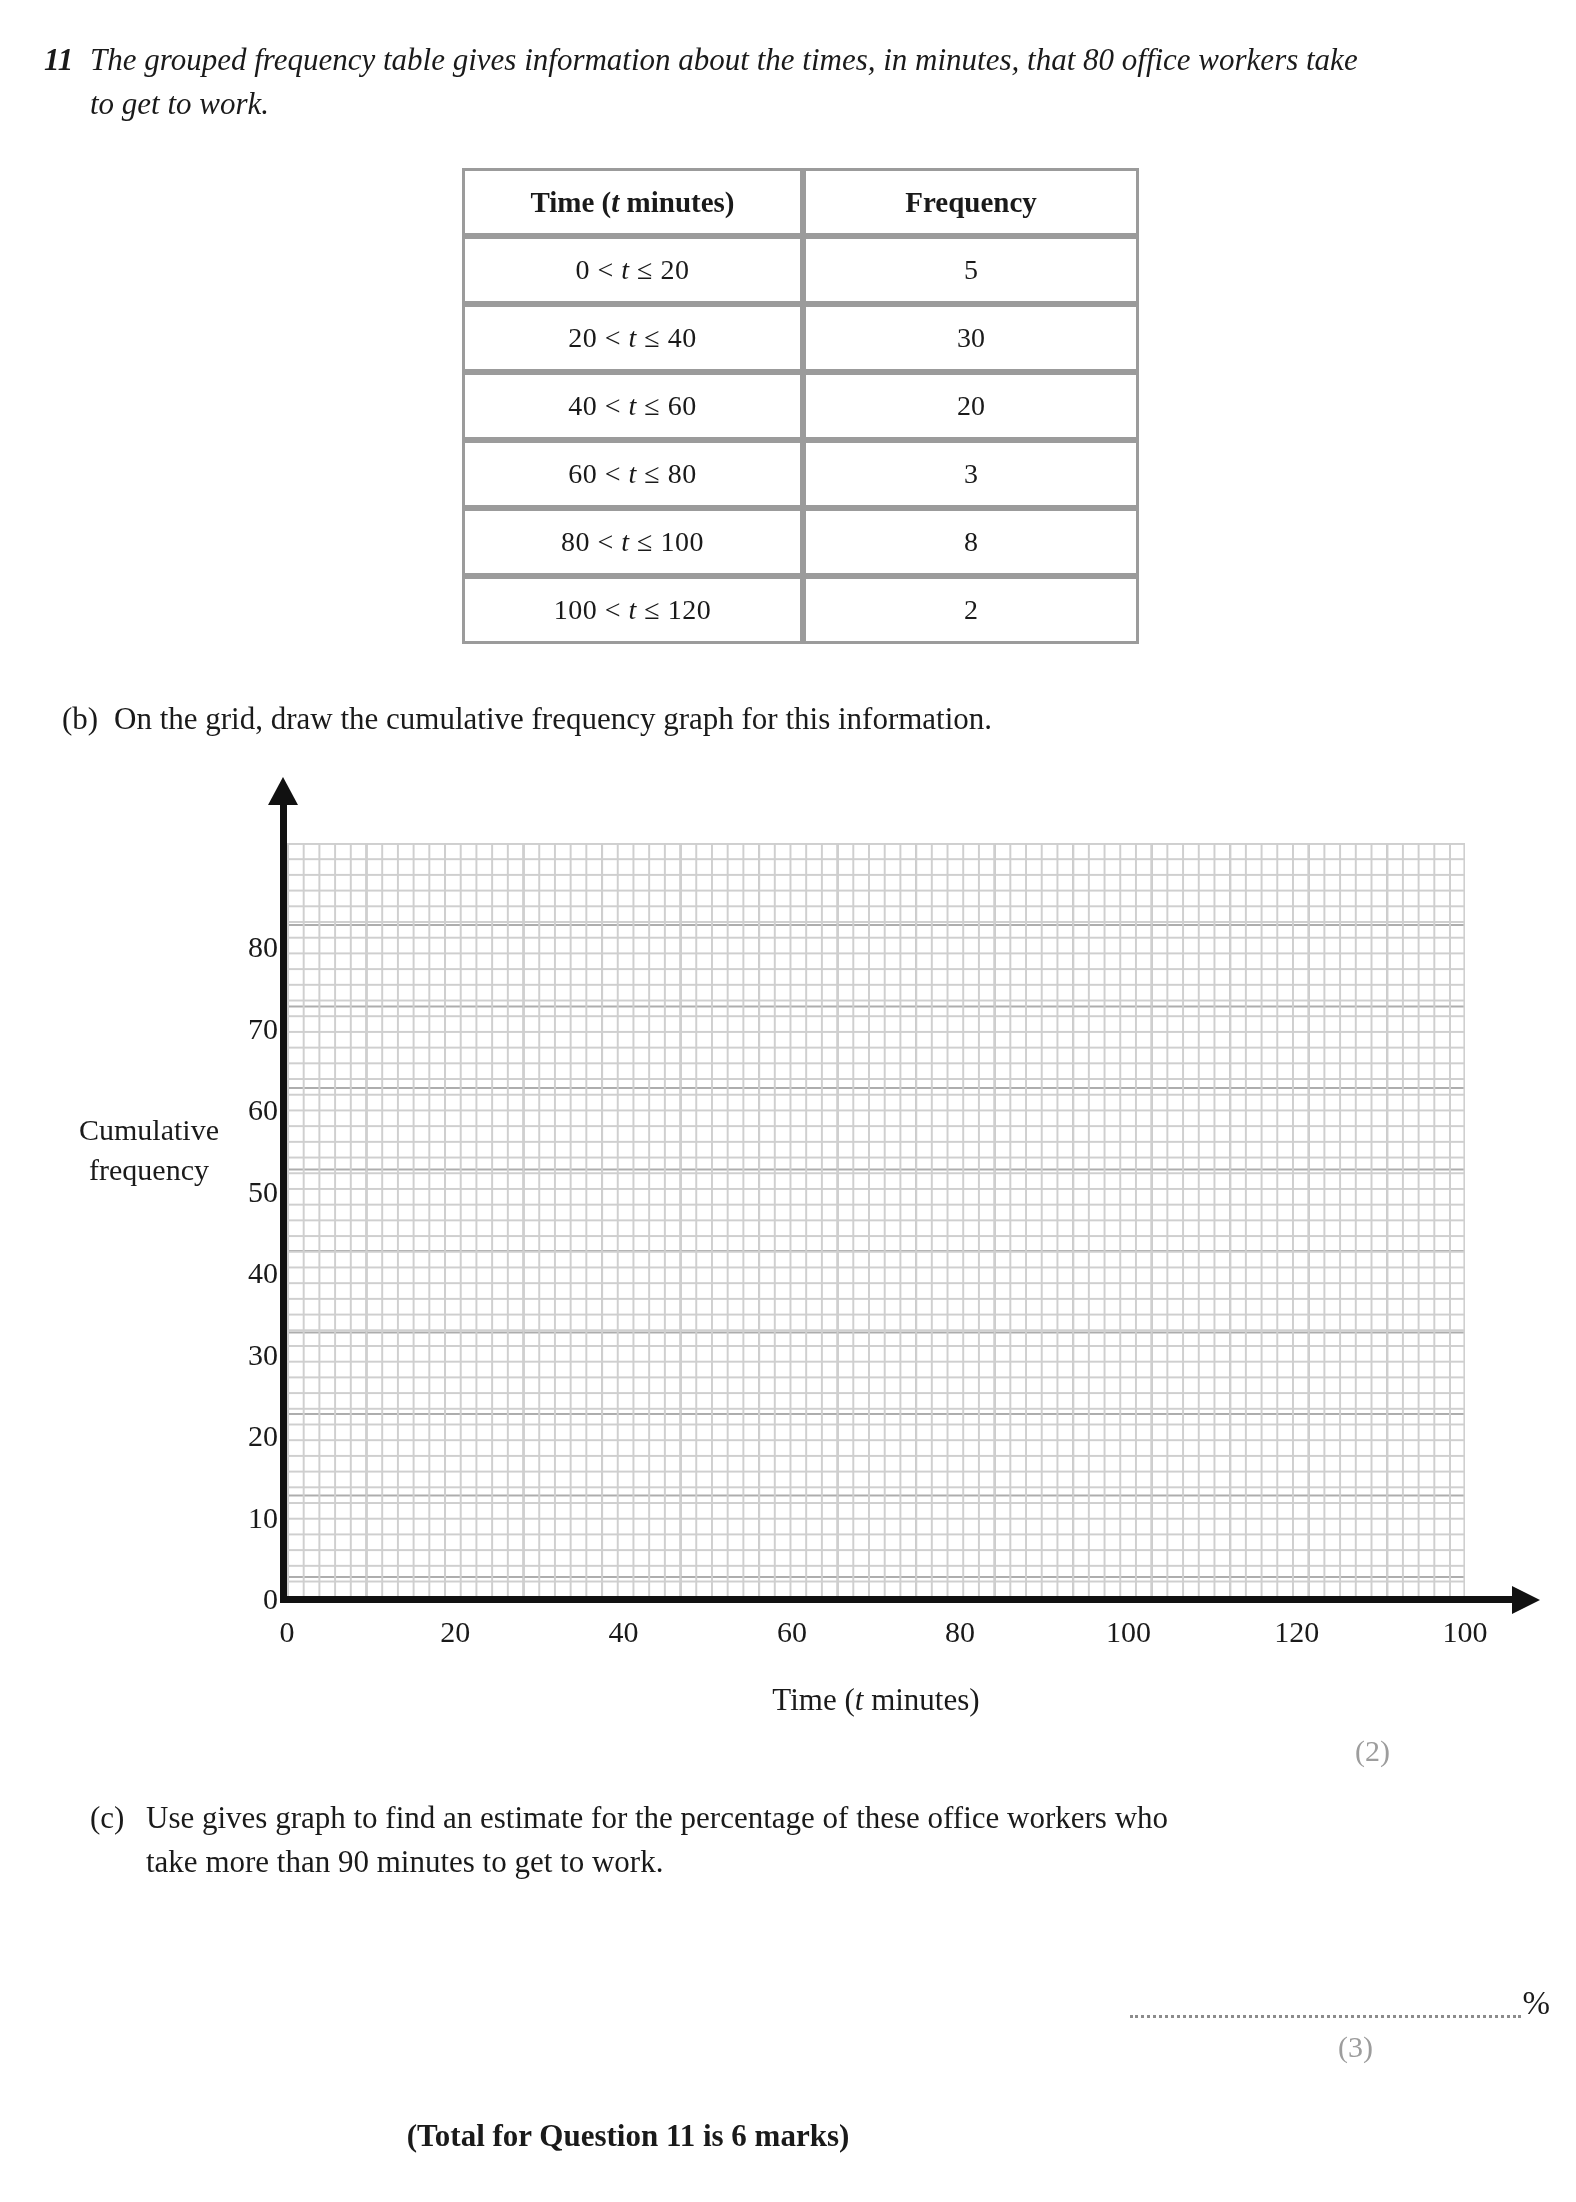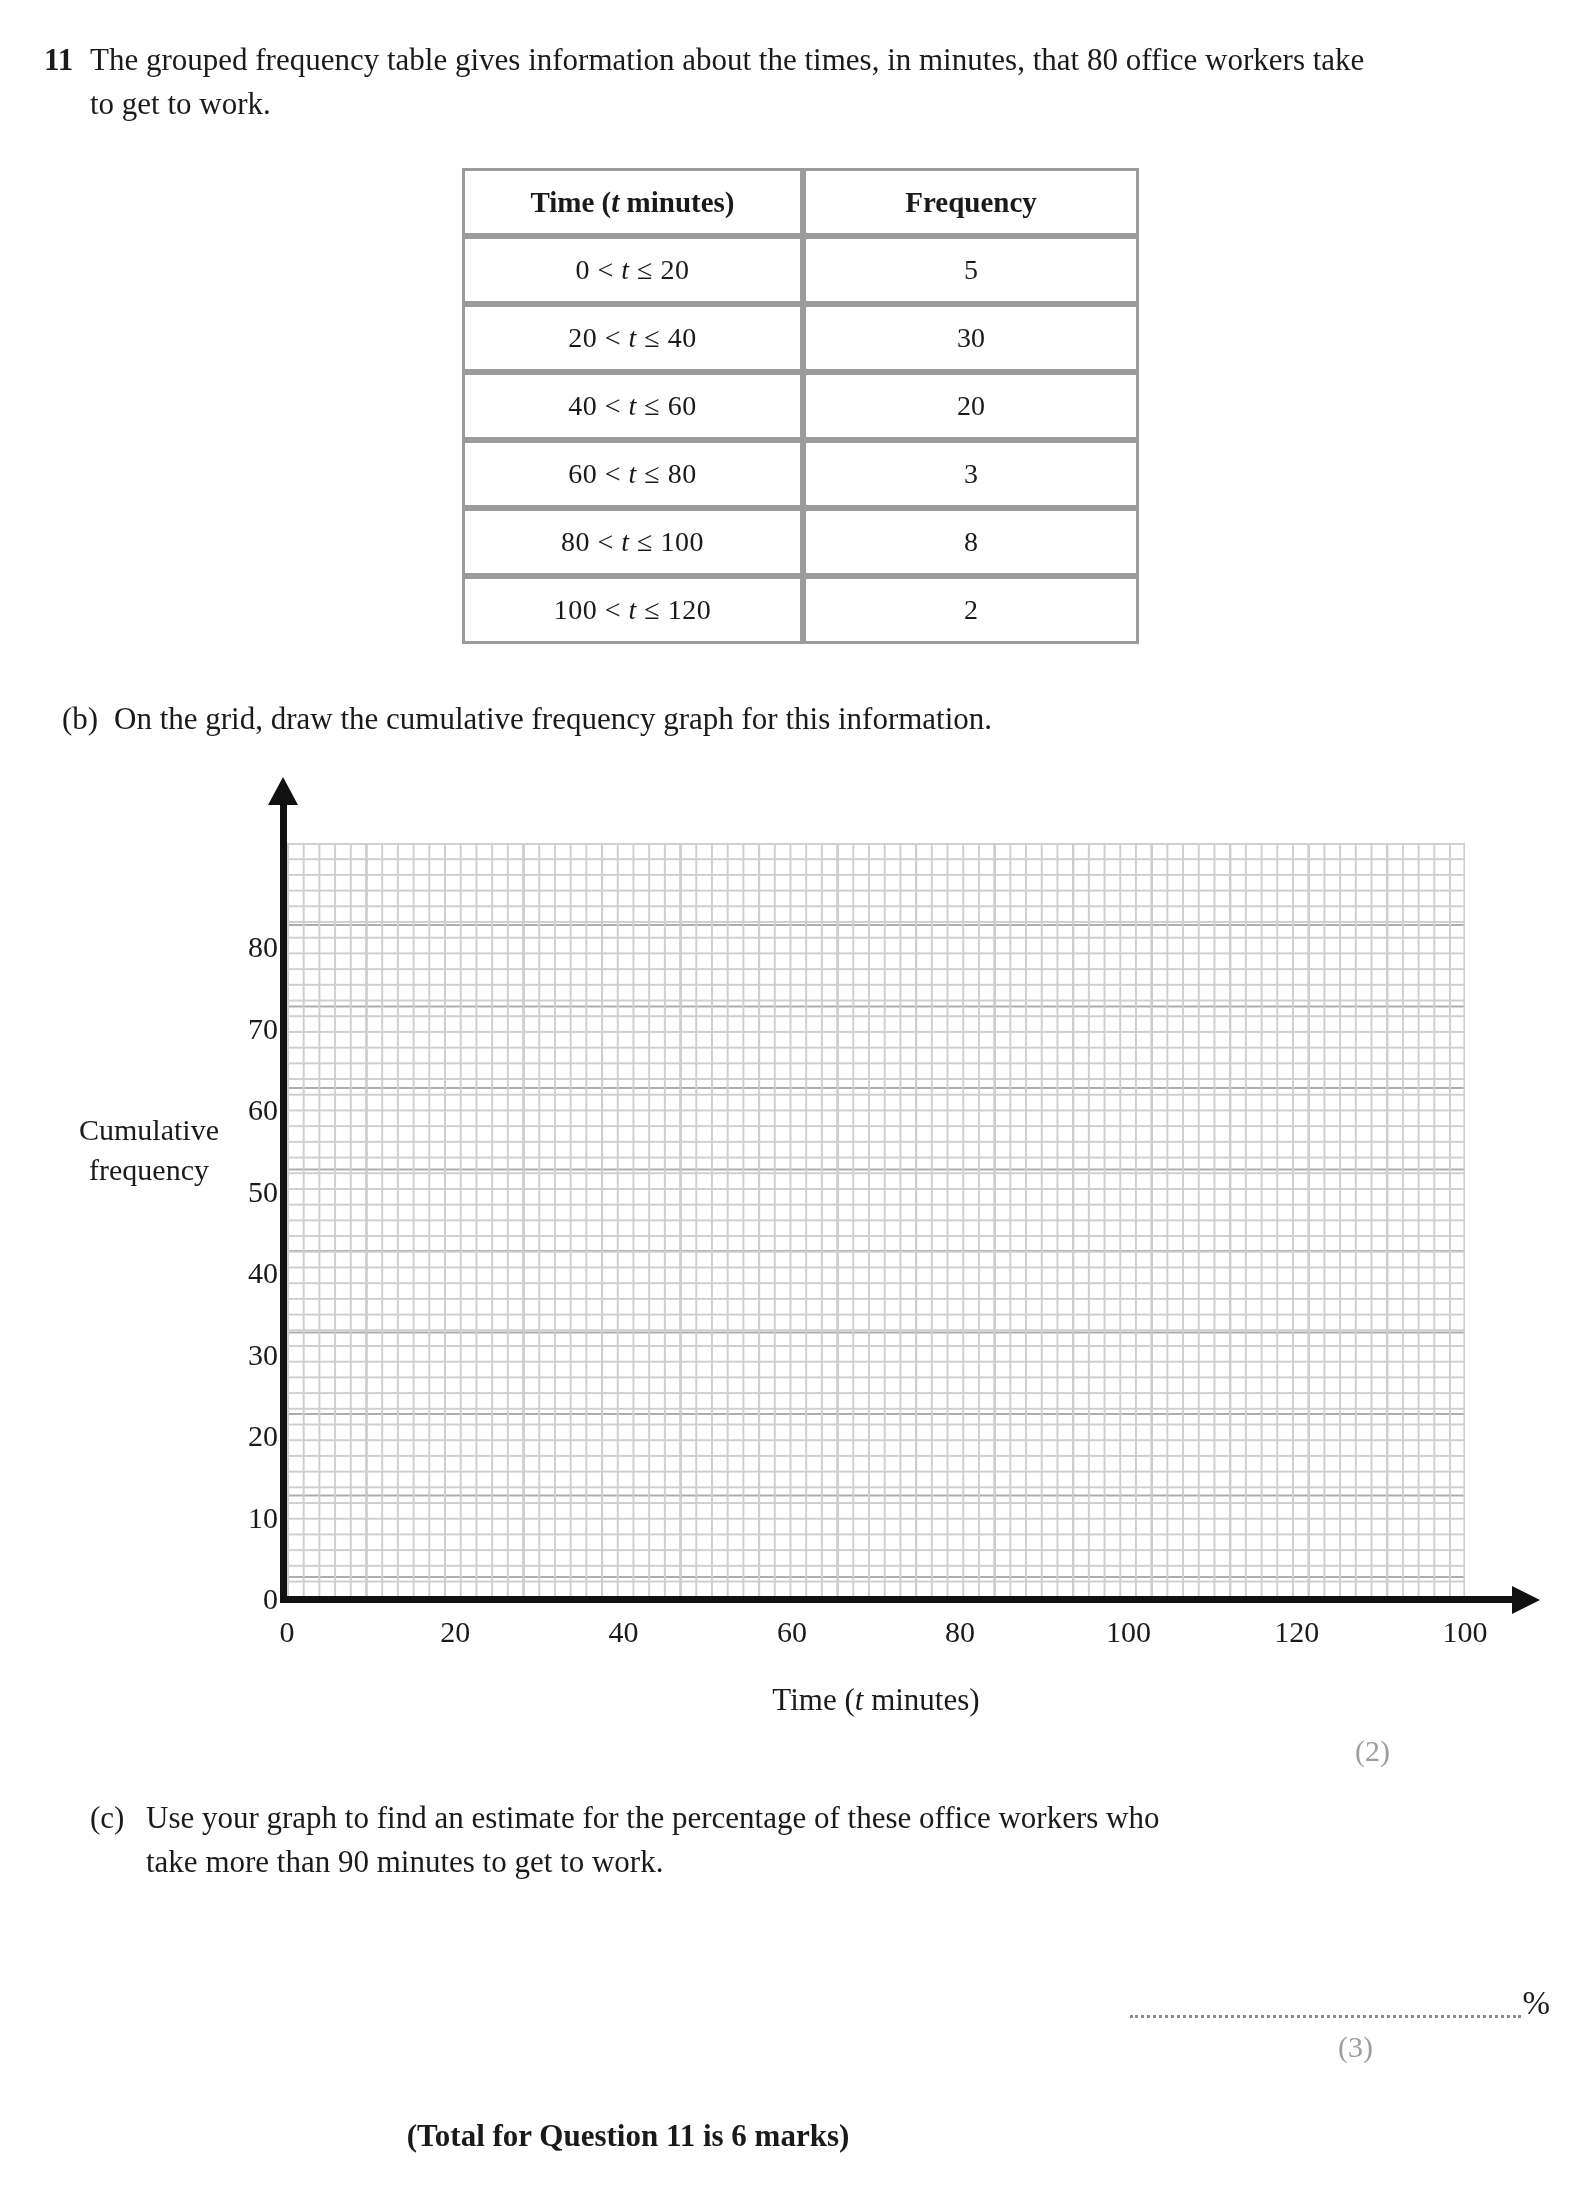--- a/index.html
+++ b/index.html
@@ -17,21 +17,21 @@
   }
   .page { position: absolute; inset: 0; }
 
   
   #question-stem {
     position: absolute;
     left: 44px;
     top: 38px;
     width: 1400px;
   }
-  .stem-row { display: flex; align-items: flex-start; }
+  .stem-row { display: flex; align-items: flex-start; font-style: italic; }
   .qnum {
     font-weight: bold;
     font-size: 31px;
     line-height: 44px;
     width: 46px;
     flex: 0 0 46px;
   }
   .stem-text {
     font-size: 31px;
     line-height: 44px;
@@ -309,21 +309,21 @@
     <div>frequency</div>
   </div>
 
   <div id="x-axis-title"><span>Time (</span><span class="mathit">t</span><span> minutes)</span></div>
 
   <div class="mark-note" id="mark-b">(2)</div>
 
   <div id="part-c-instruction">
     <div class="part-label">(c)</div>
     <div>
-      <div>Use your graph to find an estimate for the percentage of these office workers who</div>
+      <div>Use gives graph to find an estimate for the percentage of these office workers who</div>
       <div>take more than 90 minutes to get to work.</div>
     </div>
   </div>
 
   <div id="answer-line-c">
     <span class="dotted-rule"></span>
     <span class="unit-suffix">%</span>
   </div>
 
   <div class="mark-note" id="mark-c">(3)</div>

